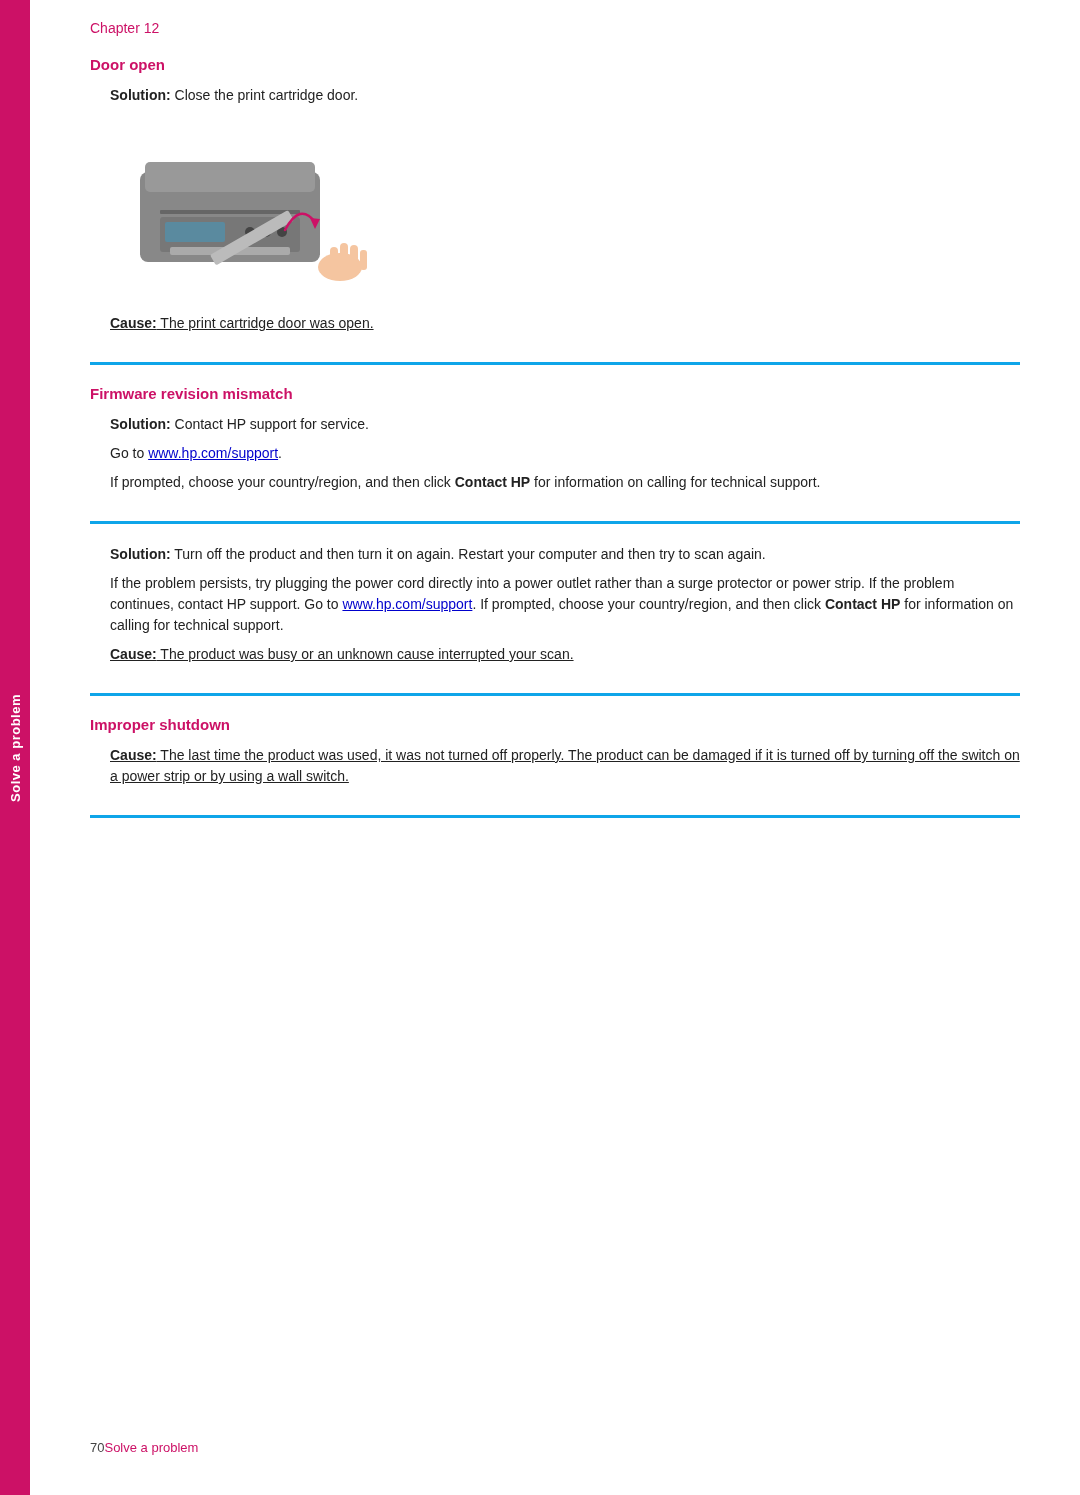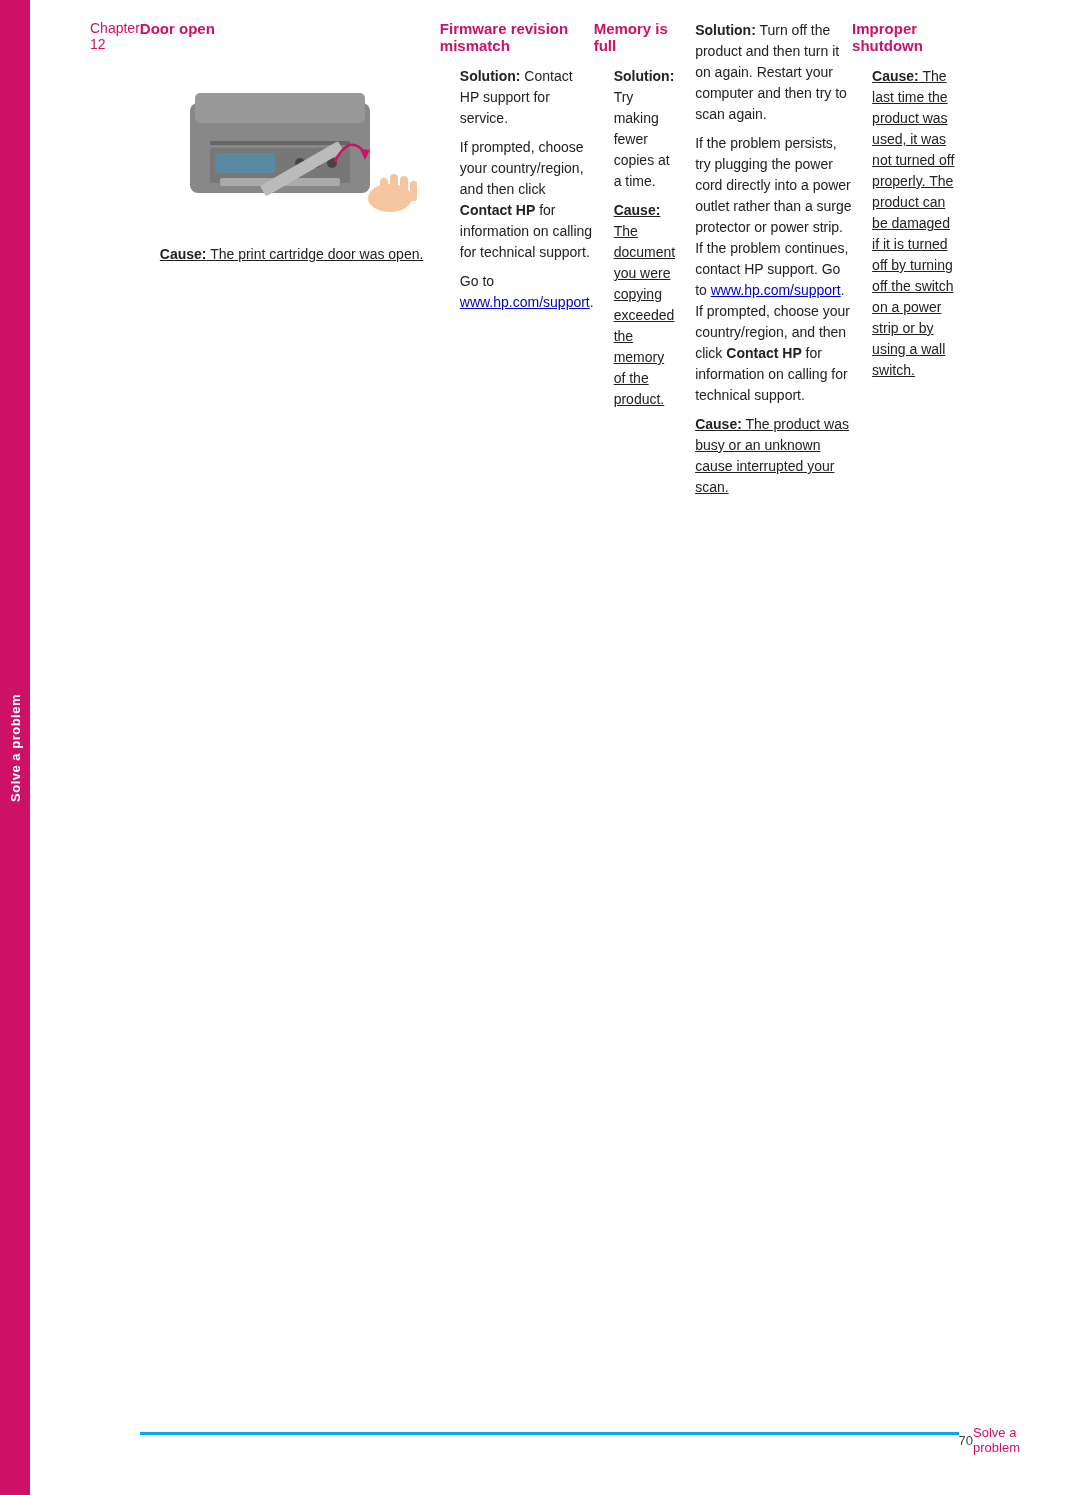--- a/index.html
+++ b/index.html
@@ -39,21 +39,21 @@
       transform: rotate(180deg);
       white-space: nowrap;
       letter-spacing: 0.5px;
     }
 
     
     .main-content {
       flex: 1;
       padding: 20px 60px 40px 60px;
       display: flex;
-      flex-direction: row;
+      flex-direction: column;
     }
 
     
     .chapter-header {
       color: #cc1166;
       font-size: 14px;
       font-weight: normal;
       margin-bottom: 20px;
     }
 
@@ -151,20 +151,23 @@
     <span class="sidebar-tab-label">Solve a problem</span>
   </div>
 
   <div class="main-content">
 
     <div class="chapter-header">Chapter 12</div>
 
     <div class="section">
       <div class="section-title">Door open</div>
       <div class="section-body">
+        <div class="solution-line">
+          <span class="label">Solution:</span><span>  Close the print cartridge door.</span>
+        </div>
 
         <div class="printer-image">
           <svg class="printer-svg-container" viewBox="0 0 280 175" xmlns="http://www.w3.org/2000/svg">
 
             <rect x="30" y="50" width="180" height="90" rx="8" ry="8" fill="#888"></rect>
 
             <rect x="35" y="40" width="170" height="30" rx="5" ry="5" fill="#999"></rect>
 
             <rect x="50" y="95" width="140" height="35" rx="3" ry="3" fill="#777"></rect>
 
@@ -201,39 +204,28 @@
       </div>
     </div>
 
     <div class="section">
       <div class="section-title">Firmware revision mismatch</div>
       <div class="section-body">
         <div class="solution-line">
           <span class="label">Solution:</span><span>   Contact HP support for service.</span>
         </div>
         <div class="paragraph">
+          <span>Go to </span><a class="link">www.hp.com/support</a><span>.</span>
+        </div>
+        <div class="paragraph">
           <span>If prompted, choose your country/region, and then click </span><strong>Contact HP</strong><span> for information on calling for technical support.</span>
         </div>
-        <div class="paragraph">
-          <span>Go to </span><a class="link">www.hp.com/support</a><span>.</span>
-        </div>
-      </div>
-    </div>
-
-    <div class="section">
-      <div class="section-title">Memory is full</div>
-      <div class="section-body">
-        <div class="solution-line">
-          <span class="label">Solution:</span><span>  Try making fewer copies at a time.</span>
-        </div>
-        <div class="cause-line">
-          <span class="label">Cause:</span><span>  The document you were copying exceeded the memory of the product.</span>
-        </div>
-      </div>
-    </div>
+      </div>
+    </div>
+
 
     <div class="section">
       <div class="section-body">
         <div class="solution-line">
           <span class="label">Solution:</span><span>  Turn off the product and then turn it on again. Restart your computer and then try to scan again.</span>
         </div>
         <div class="paragraph">
           <span>If the problem persists, try plugging the power cord directly into a power outlet rather than a surge protector or power strip. If the problem continues, contact HP support. Go to </span><a class="link">www.hp.com/support</a><span>. If prompted, choose your country/region, and then click </span><strong>Contact HP</strong><span> for information on calling for technical support.</span>
         </div>
         <div class="cause-line">

